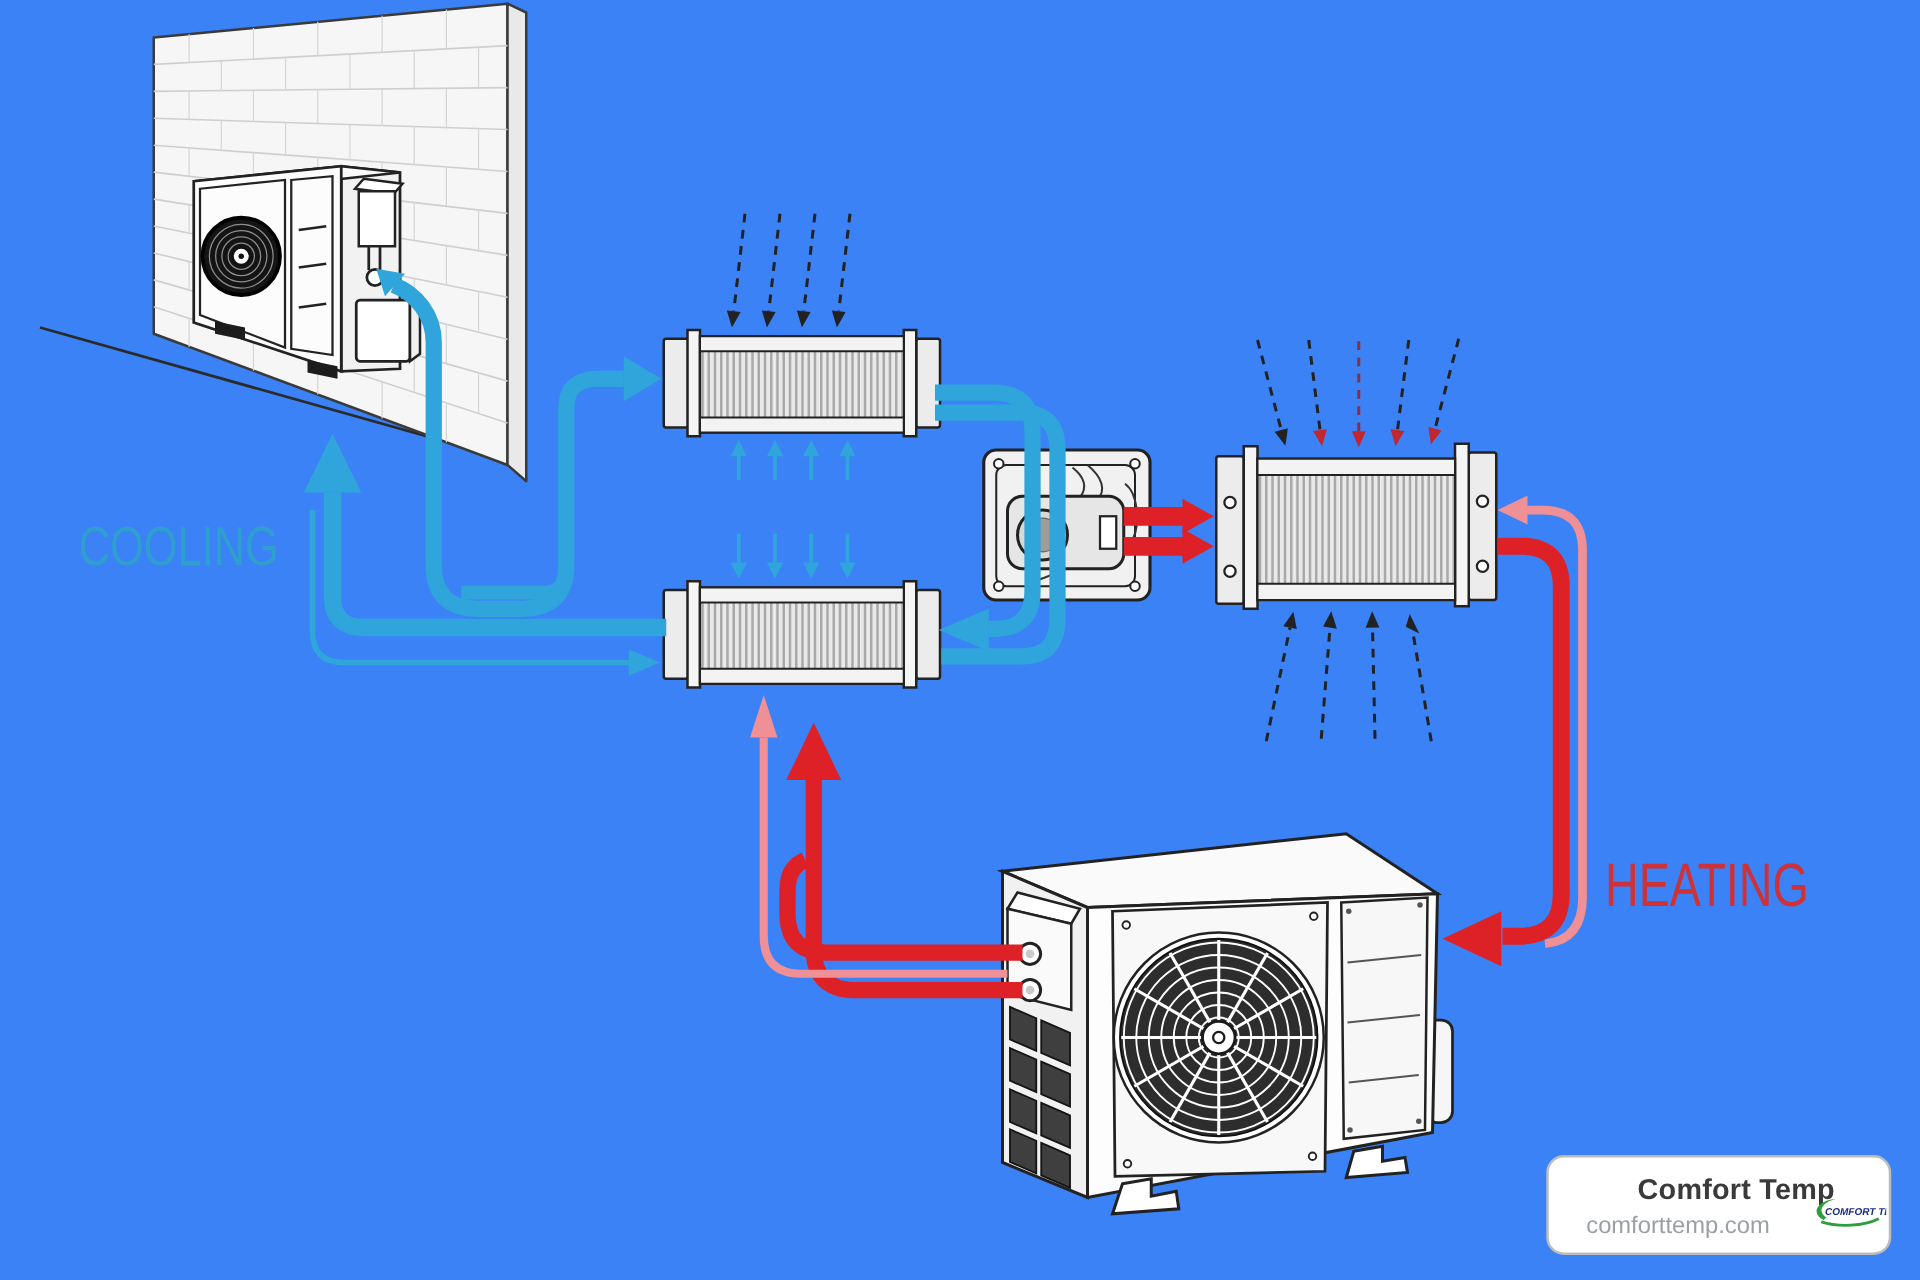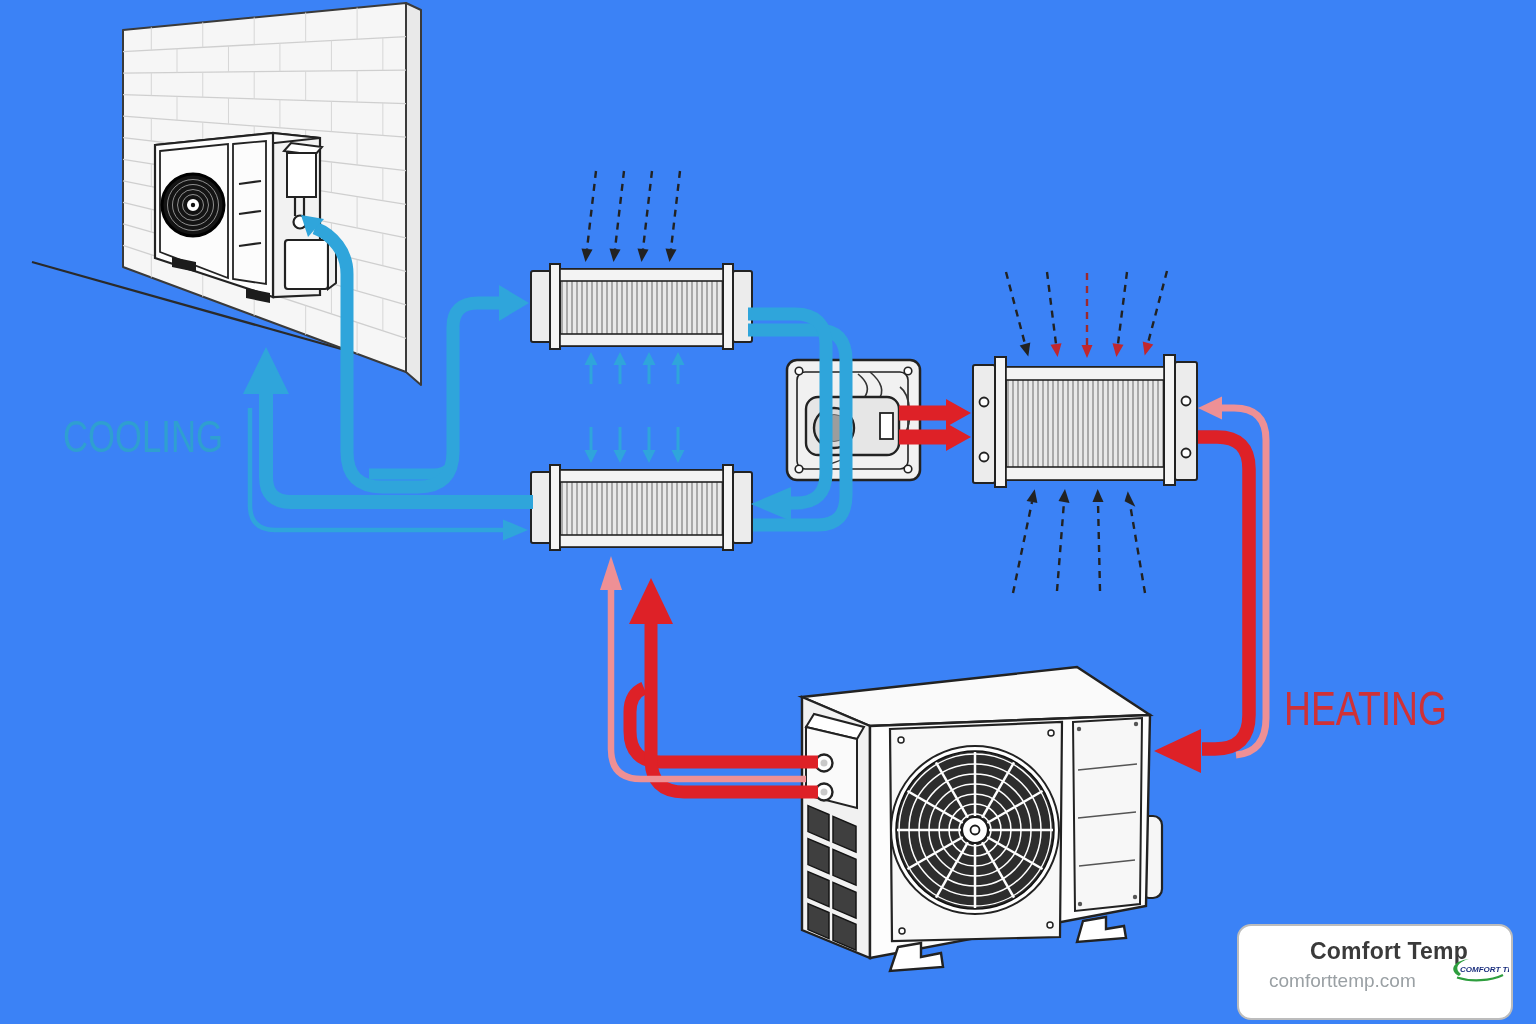--- a/index.html
+++ b/index.html
@@ -2,21 +2,21 @@
 <html><head>
 <meta charset="utf-8">
 <style>
   html,body{margin:0;padding:0;background:#ffffff;}
   .stage{
     position:relative;width:1536px;height:1024px;background:#3b82f6;overflow:hidden;
     font-family:"Liberation Sans", sans-serif;
   }
   .stage svg{position:absolute;left:0;top:0;}
   .brand-card{
-    position:absolute;left:1237px;top:924px;width:276px;height:96px;
+    position:absolute;left:1237px;top:924px;width:276px;height:80px;
     background:#ffffff;border:2.5px solid #bcbcbc;border-radius:14px;box-sizing:border-box;
   }
   .brand-title{
     position:absolute;left:30px;top:12px;width:240px;text-align:center;
     font-size:23px;font-weight:bold;color:#3a3a3a;letter-spacing:.2px;
   }
   .brand-domain{
     position:absolute;left:30px;top:44px;width:240px;
     font-size:19px;color:#9aa0a4;
   }

